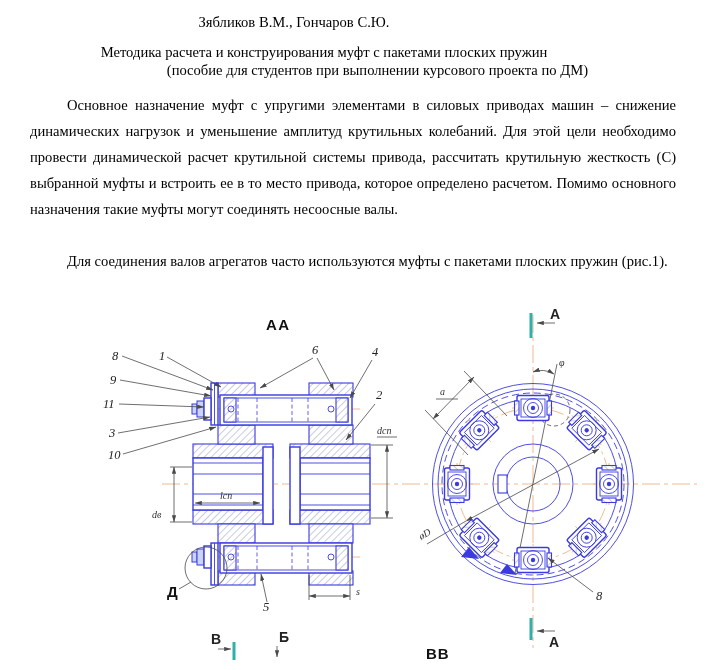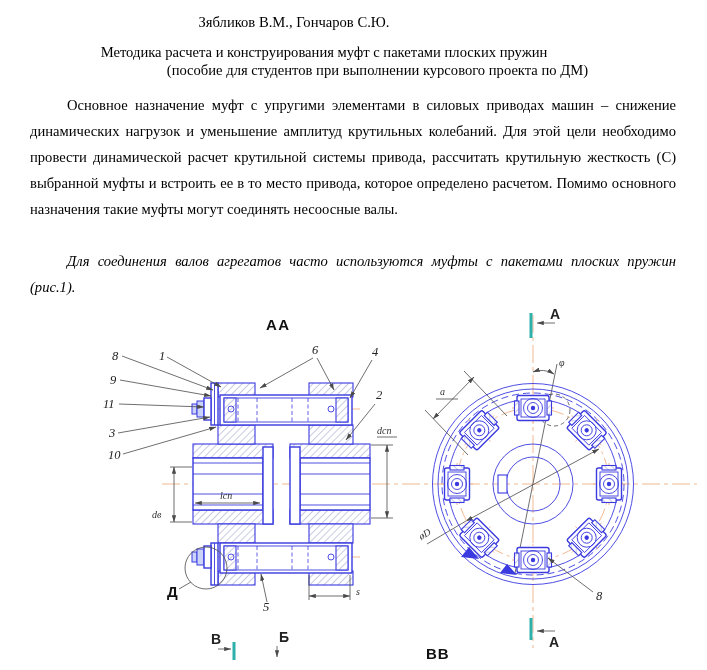--- a/index.html
+++ b/index.html
@@ -7,21 +7,21 @@
     width:707px;height:670px;position:relative;background:#fff;
     font-family:"Liberation Serif",serif;color:#000;overflow:hidden;
   }
   .doc-line{position:absolute;left:0;width:588px;text-align:center;font-size:14.6px;}
   .authors{top:14px;}
   .title{top:44px;font-weight:normal;padding-left:30px;}
   .subtitle{top:62px;text-align:right;}
   .para{position:absolute;left:30px;right:31px;text-align:justify;font-size:14.6px;
         line-height:26px;text-indent:37px;margin:0;}
   .para1{top:92px;}
-  .para2{top:248px;font-style:italic;}
+  .para2{top:248px;}
   #fig{position:absolute;left:0;top:300px;}
 
   
   .b14{stroke:#3a3ae0;stroke-width:1.4;fill:#fff}
   .b10{stroke:#3a3ae0;stroke-width:0.9;fill:none}
   .bfill{fill:#ccd3f8;stroke:#3a3ae0;stroke-width:1}
   .hf{fill:url(#h);stroke:#3a3ae0;stroke-width:1.1}
   .dim{stroke:#4a4a4a;stroke-width:0.8;fill:none}
   .cl{stroke:#f2b183;stroke-width:0.9;fill:none;stroke-dasharray:18 4 4 4}
   .dimtxt{font:italic 10px "Liberation Serif",serif;fill:#333}

